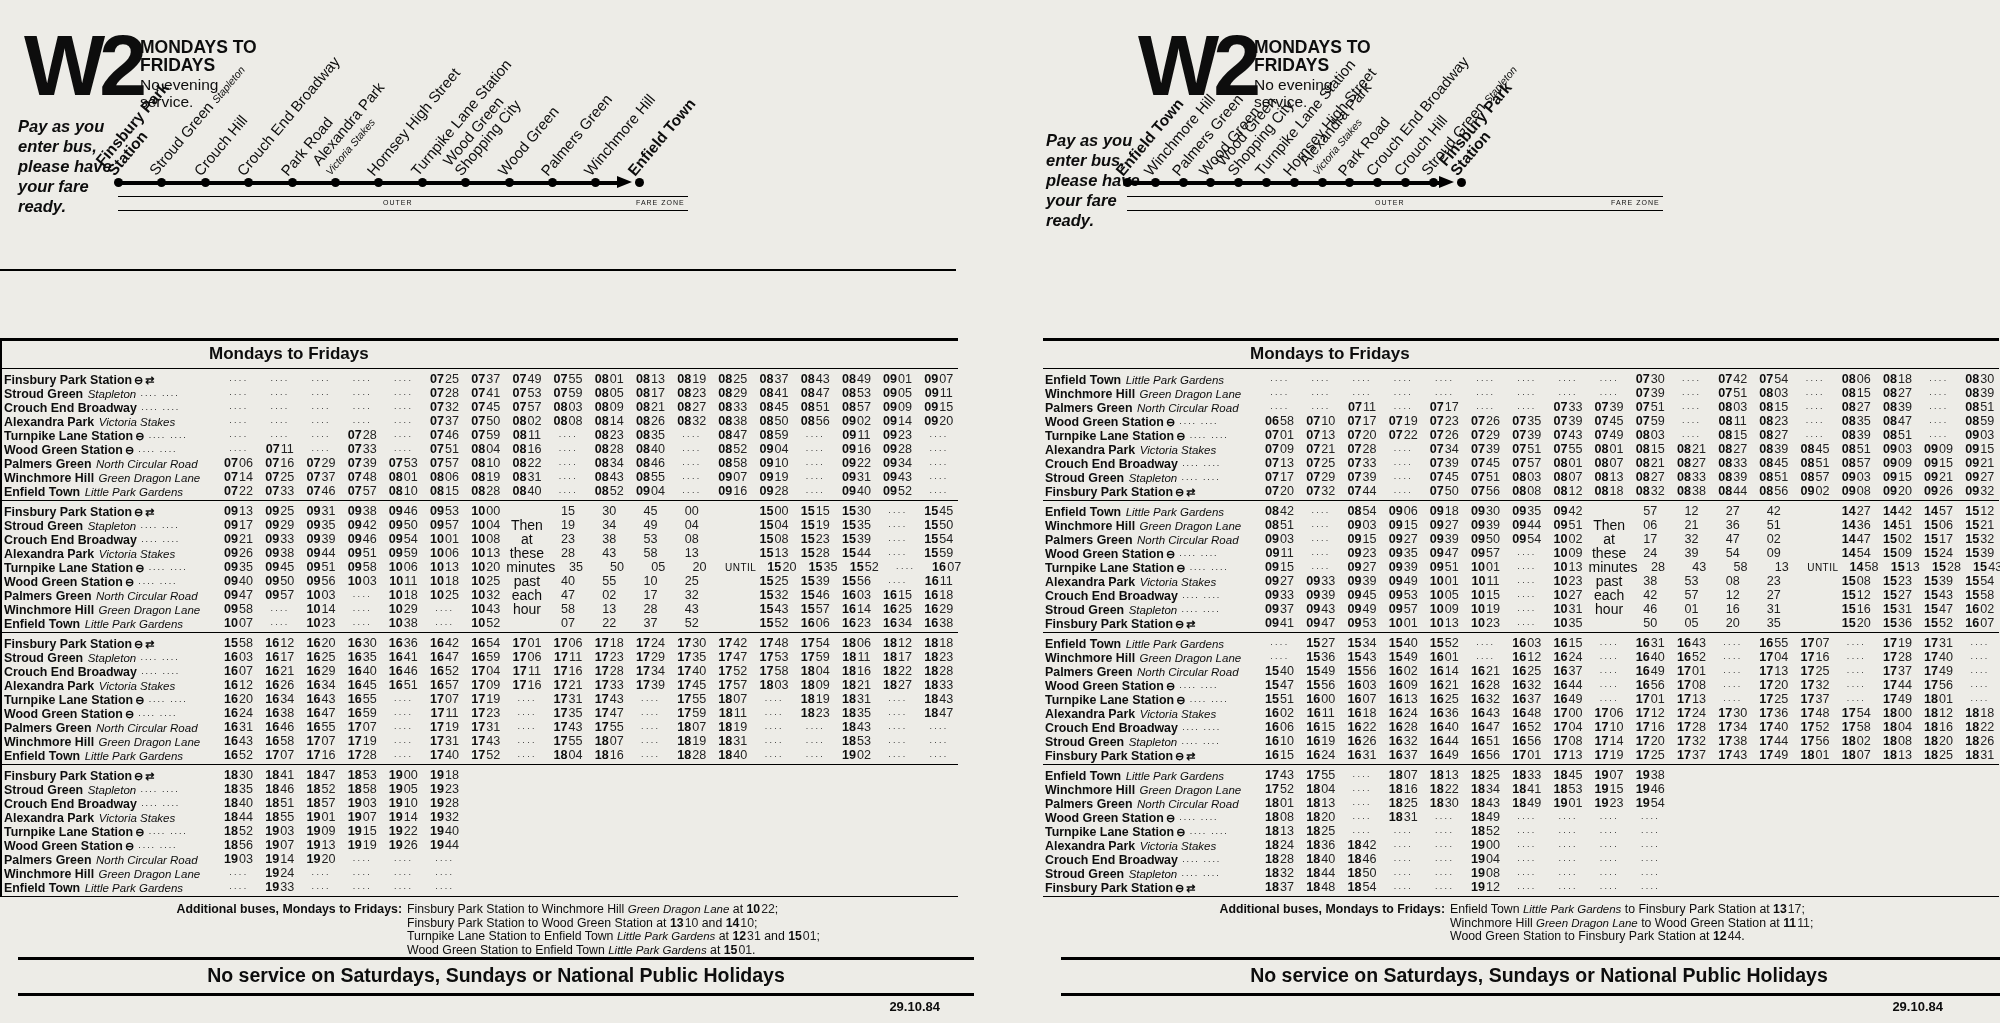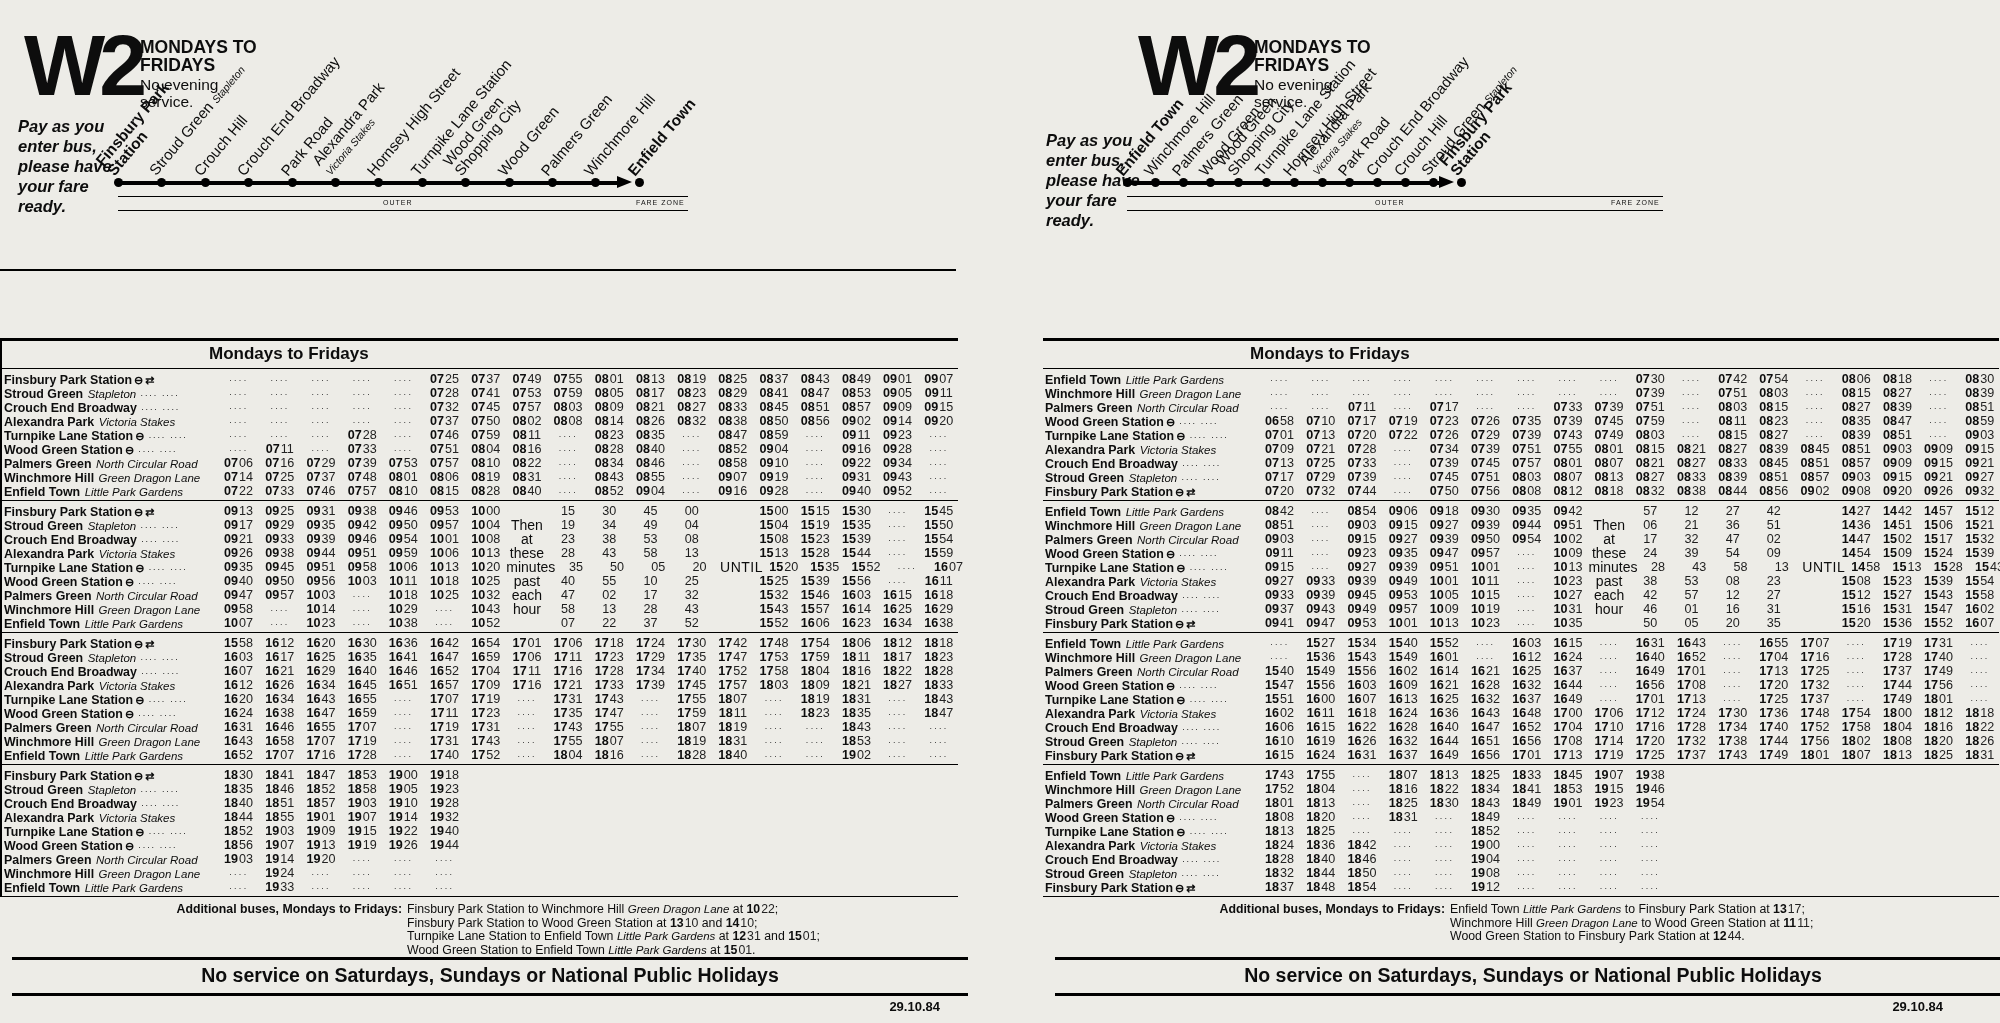--- a/index.html
+++ b/index.html
@@ -41,27 +41,27 @@
   .stop-name{font-weight:bold;font-size:12.4px}
   .qual{font-style:italic;font-size:11.5px}
   .sym{font-size:11px;font-weight:bold;margin-left:2px}
   .leader{font-size:9px;letter-spacing:1.4px;color:#222;margin-left:4px}
   .cell{flex:0 0 41.2px;text-align:center;font-size:12.6px;white-space:nowrap;overflow:visible}
   .cell b{font-weight:bold}
   .mm{color:#222;margin-left:1px}
   .minonly{color:#1d1d1d}
   .dots{font-size:9px;letter-spacing:1.8px;color:#333}
   .thenword{font-size:14px}
-  .until{font-size:14px;letter-spacing:0.5px}
+  .until{font-size:10px;letter-spacing:0.5px}
 
   
   .additional{position:absolute;top:903px;left:0;width:956px;display:flex;font-size:12.3px;line-height:13.6px}
   .add-head{flex:0 0 402px;text-align:right;font-weight:bold;padding-right:5px}
   .add-line{white-space:nowrap}
-  .banner{position:absolute;top:957px;left:12px;width:956px;border-top:3.5px solid #000;border-bottom:3.5px solid #000;
+  .banner{position:absolute;top:957px;left:18px;width:956px;border-top:3.5px solid #000;border-bottom:3.5px solid #000;
           text-align:center;font-weight:bold;font-size:19.5px;padding:4px 0 6px}
   .date{position:absolute;top:999px;left:0;width:940px;text-align:right;font-weight:bold;font-size:13px}
   #p1 .date{width:900px}
 </style>
 </head>
 <body>
 
 <section class="panel" id="p0">
   <div class="hdr">
     <div class="route-num">W2</div>

